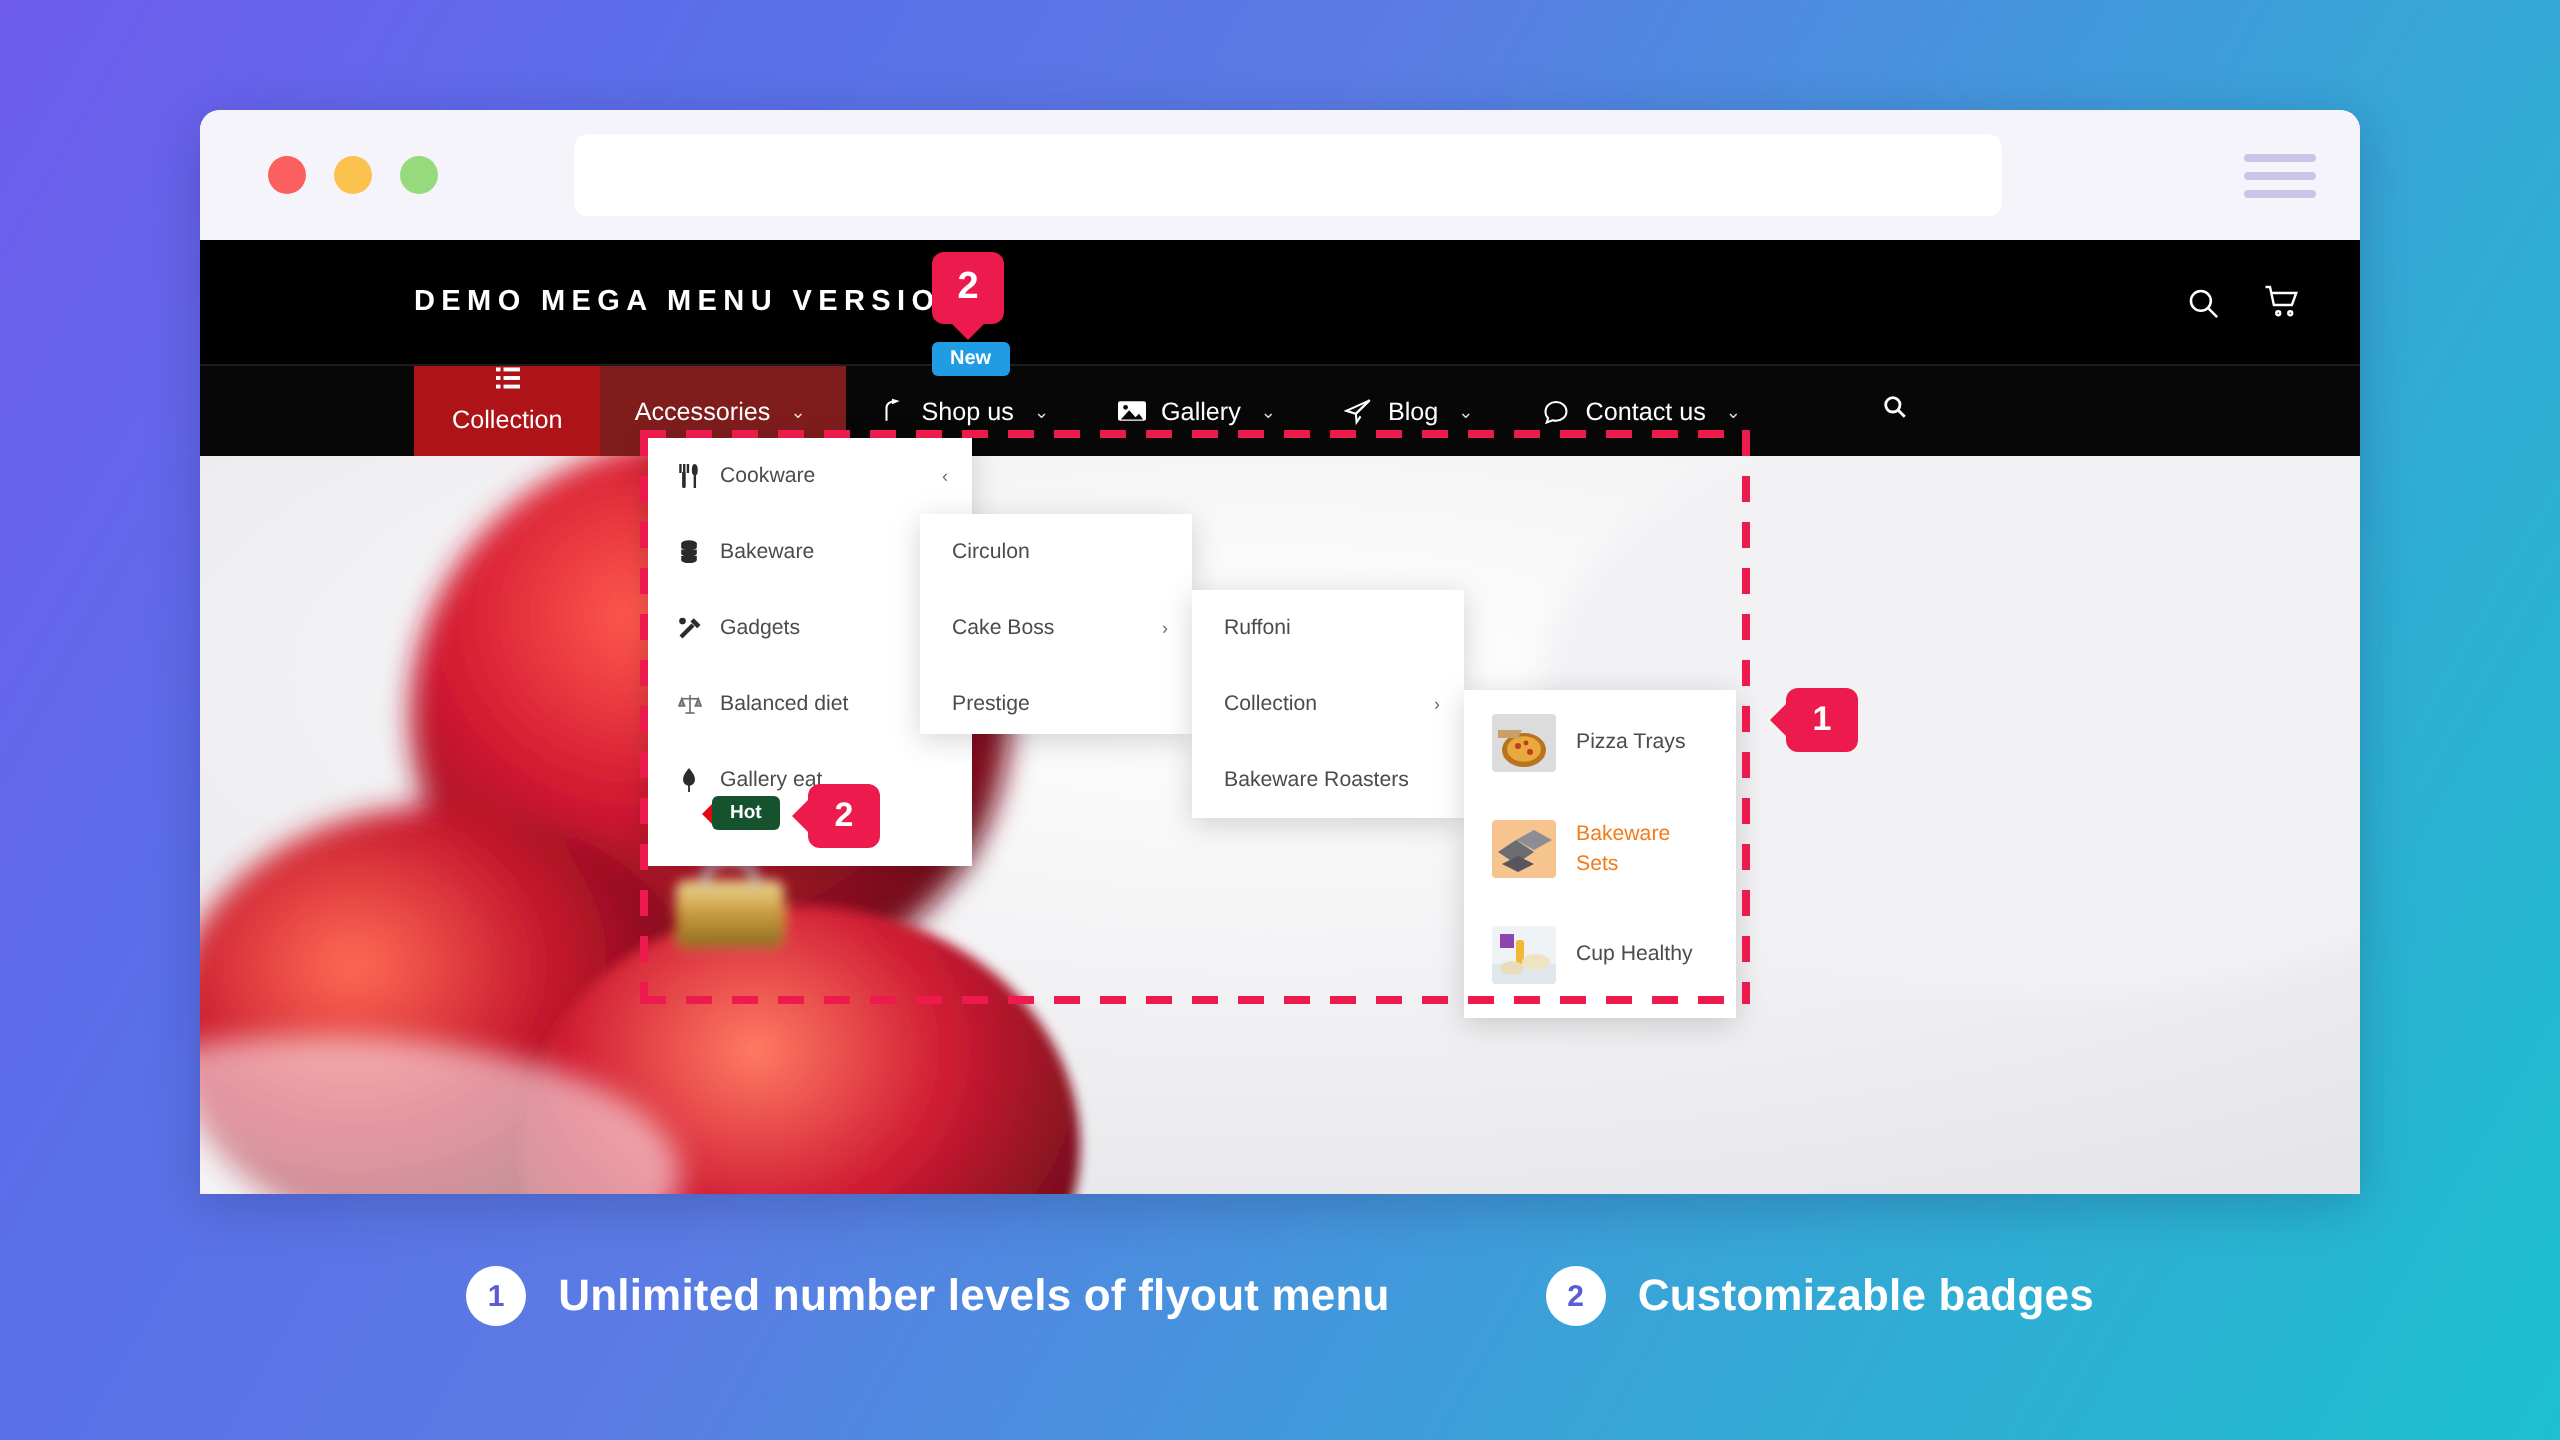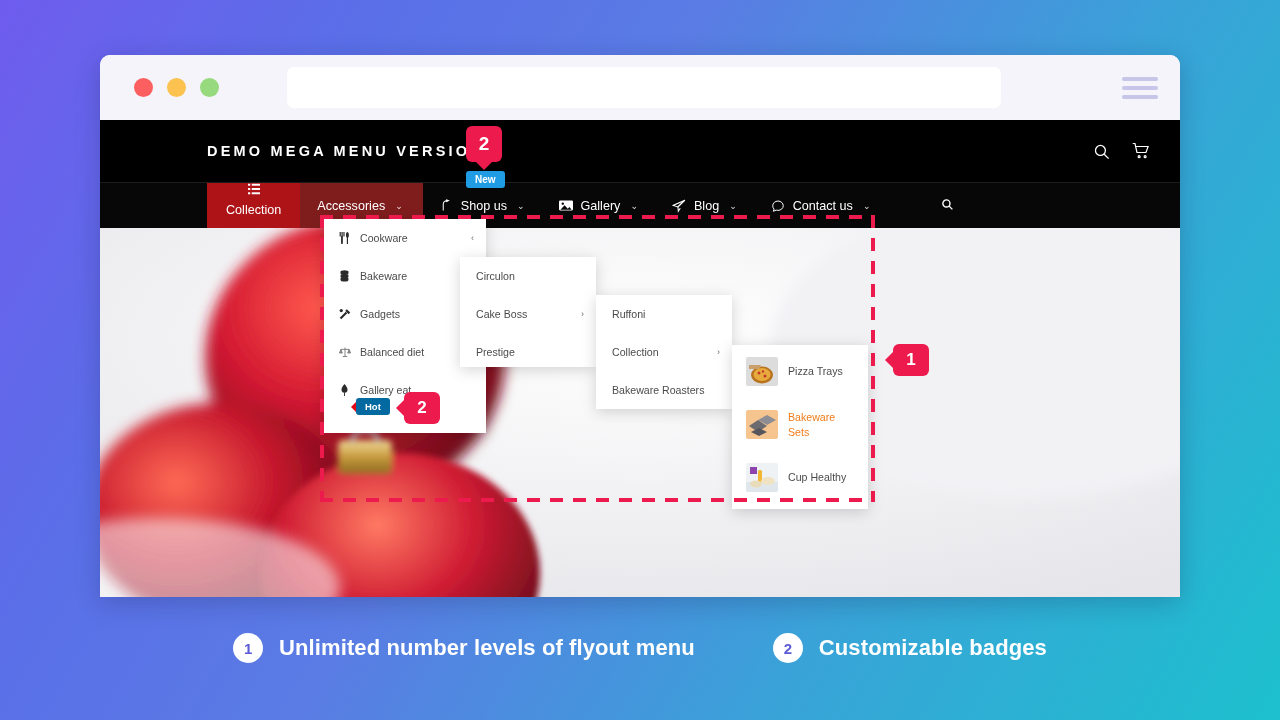--- a/index.html
+++ b/index.html
@@ -78,21 +78,21 @@
   .prod .thumb{width:32px;height:29px;flex:0 0 32px;border-radius:2px;overflow:hidden;position:relative;}
   .prod.active{color:#f07c1b;}
   .prod .plabel{line-height:1.35;}
 
   
   .badge-new{
     position:absolute;left:466px;top:171px;background:#1f9ce4;color:#fff;font-size:10px;
     padding:3px 9px;border-radius:3px;z-index:30;font-weight:600;
   }
   .badge-hot{
-    position:absolute;left:356px;top:398px;background:#0369a1;color:#fff;font-size:9.5px;
+    position:absolute;left:356px;top:398px;background:#14532d;color:#fff;font-size:9.5px;
     padding:3px 9px;border-radius:3px;z-index:31;font-weight:700;
   }
   .badge-hot:before{
     content:"";position:absolute;left:-5px;top:50%;transform:translateY(-50%);
     border:5px solid transparent;border-right-color:#e30613;border-left:0;
   }
 
   .callout{
     position:absolute;background:#ed1a4d;color:#fff;border-radius:6px;z-index:40;
     display:flex;align-items:center;justify-content:center;font-weight:700;

